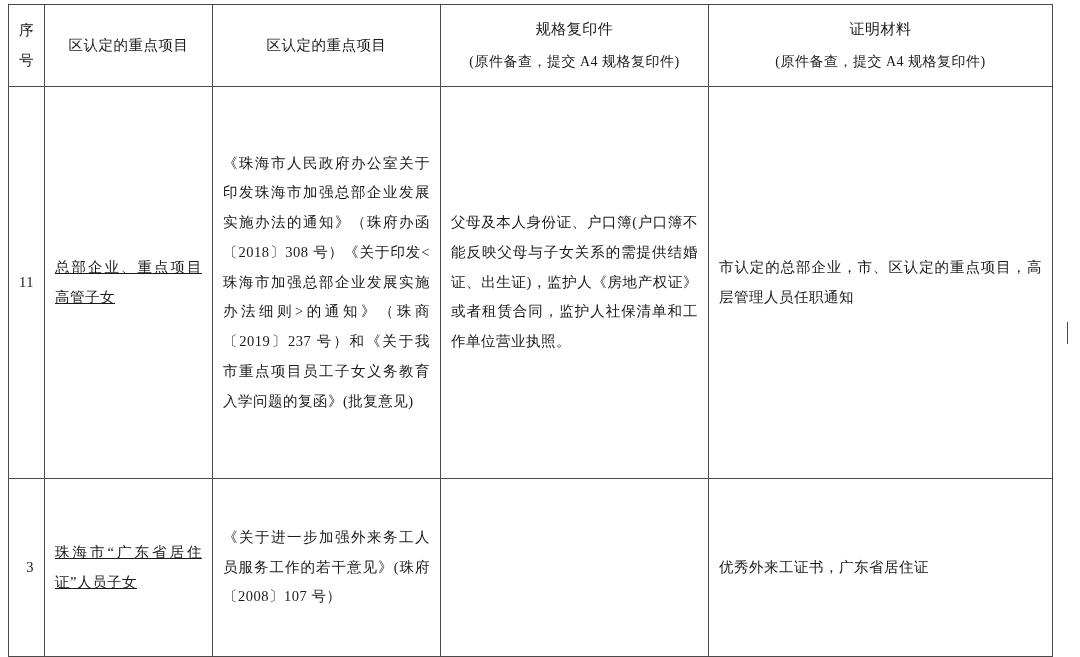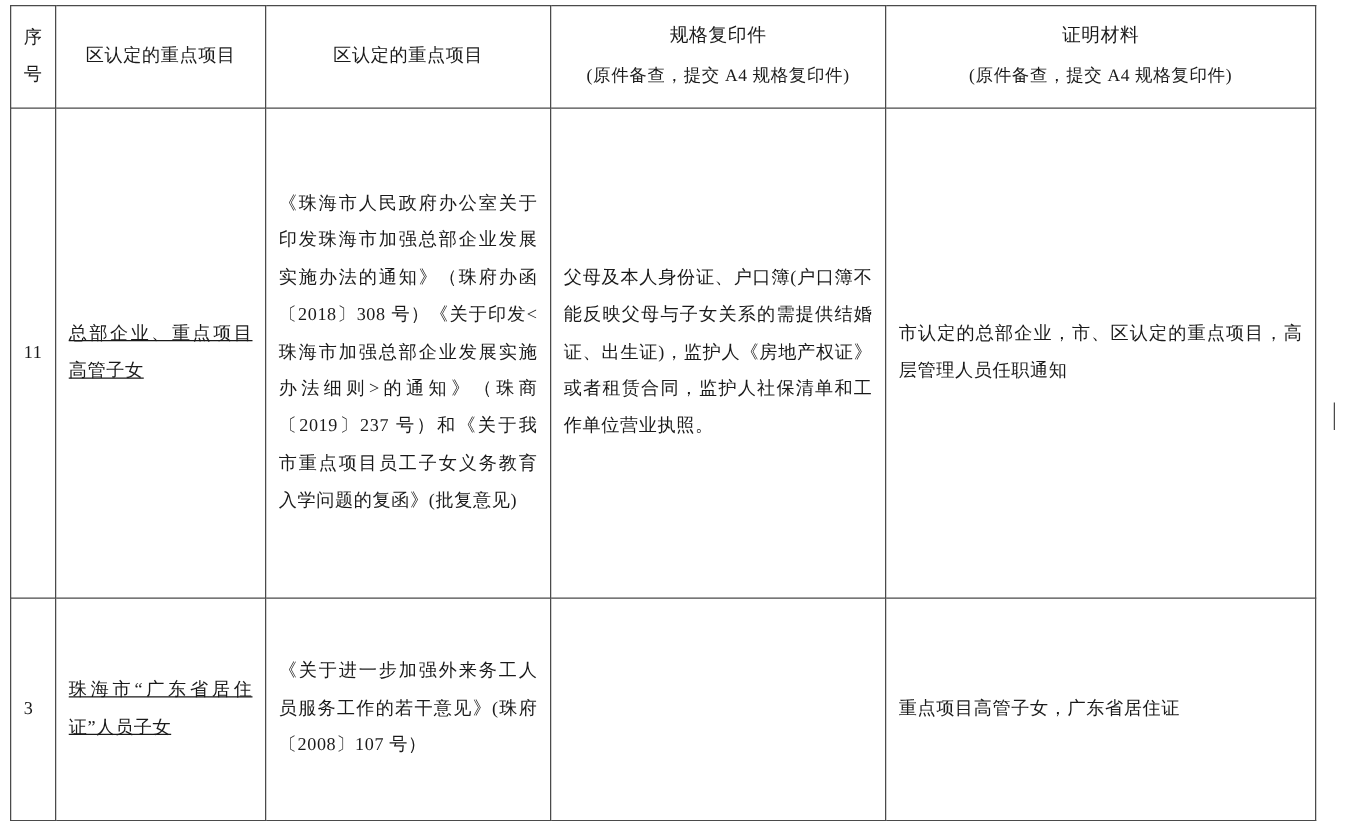--- a/index.html
+++ b/index.html
@@ -59,21 +59,21 @@
   .hdr-main {
     display: block;
     font-size: 15px;
   }
   .hdr-sub {
     display: block;
     font-size: 14px;
     margin-top: 3px;
   }
   td.seq-cell {
-    text-align: left;
+    text-align: right;
     vertical-align: middle;
     font-size: 14.5px;
   }
   td.cat-cell {
     vertical-align: middle;
     text-align: justify;
     text-justify: inter-ideograph;
     padding-left: 12px;
     padding-right: 10px;
     text-decoration: underline;
@@ -149,19 +149,19 @@
         <td class="cat-cell">总部企业、重点项目高管子女</td>
         <td class="basis-cell">《珠海市人民政府办公室关于印发珠海市加强总部企业发展实施办法的通知》（珠府办函〔2018〕308 号）《关于印发&lt;珠海市加强总部企业发展实施办法细则&gt;的通知》（珠商〔2019〕237 号）和《关于我市重点项目员工子女义务教育入学问题的复函》(批复意见)</td>
         <td class="basic-cell">父母及本人身份证、户口簿(户口簿不能反映父母与子女关系的需提供结婚证、出生证)，监护人《房地产权证》或者租赁合同，监护人社保清单和工作单位营业执照。</td>
         <td class="proof-cell">市认定的总部企业，市、区认定的重点项目，高层管理人员任职通知</td>
       </tr>
       <tr class="row-12">
         <td class="seq-cell">3</td>
         <td class="cat-cell">珠海市“广东省居住证”人员子女</td>
         <td class="basis-cell">《关于进一步加强外来务工人员服务工作的若干意见》(珠府〔2008〕107 号）</td>
         <td class="basic-cell"></td>
-        <td class="proof-cell">重点项目高管子女，广东省居住证</td>
+        <td class="proof-cell">优秀外来工证书，广东省居住证</td>
       </tr>
     </tbody>
   </table>
 
   <div class="right-nub"></div>
 </div>
 
 </body></html>

